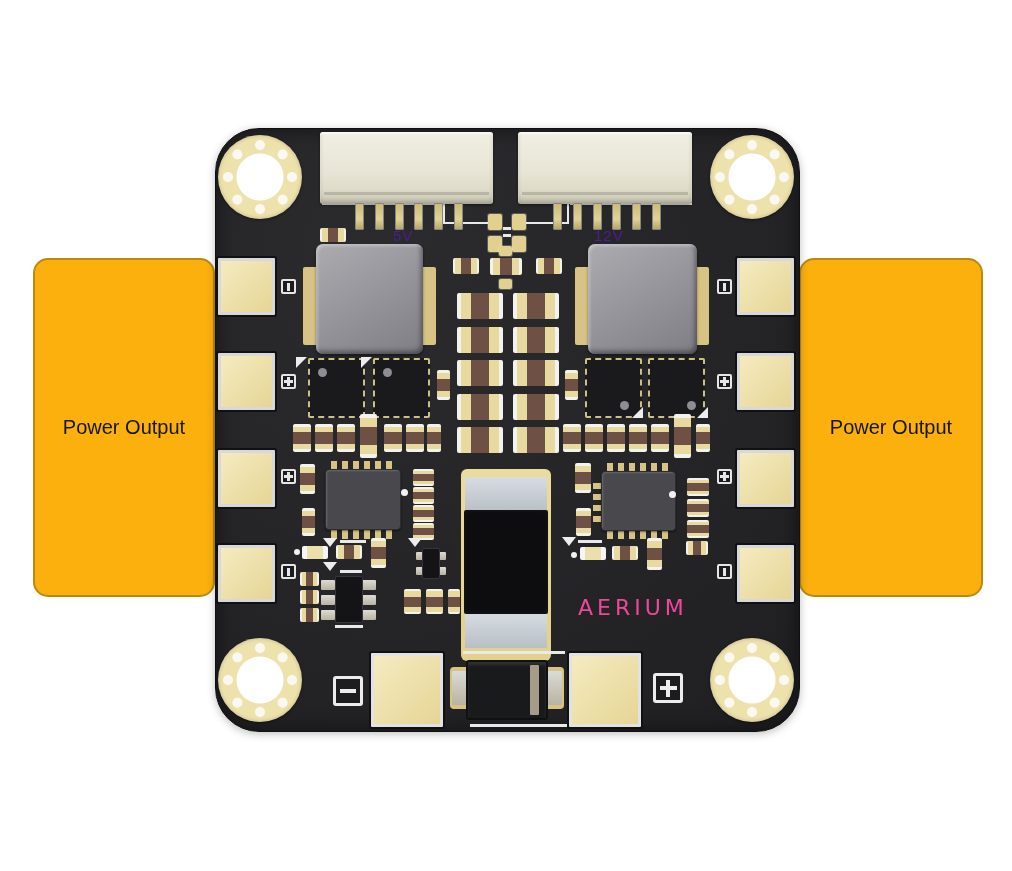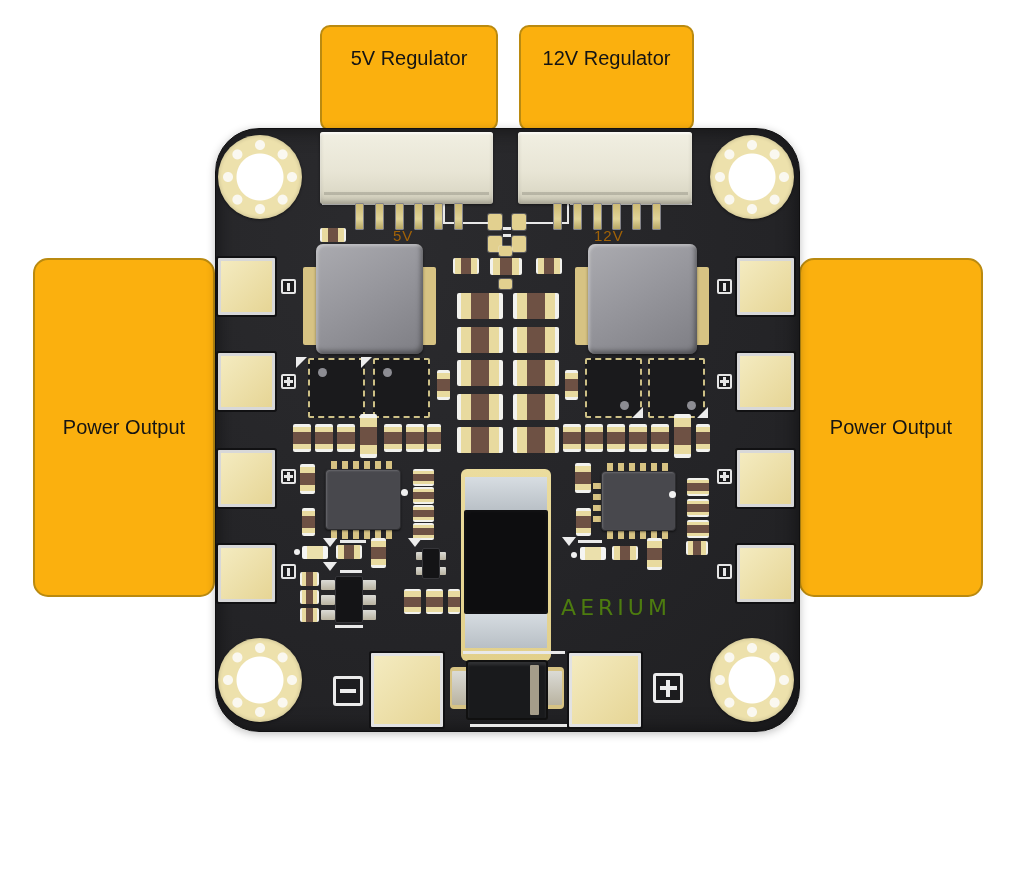--- a/index.html
+++ b/index.html
@@ -76,36 +76,30 @@
   
   .connector{position:absolute;top:132px;height:72px;border-radius:3px;
     background:linear-gradient(180deg,#F1EFE2 0%,#E8E5D5 55%,#DEDBC9 80%,#C7C4B2 100%);
     box-shadow:inset 0 2px 2px rgba(255,255,255,.7), inset 0 -3px 4px rgba(0,0,0,.18), 0 1px 3px rgba(0,0,0,.45);}
   .connector::after{content:"";position:absolute;left:4px;right:4px;bottom:9px;height:3px;background:rgba(100,100,88,.28);}
   .conn-1{left:320px;width:173px;} .conn-2{left:518px;width:174px;}
   .pins{position:absolute;left:35px;top:71px;width:108px;height:27px;display:flex;justify-content:space-between;}
   .pin{width:9px;height:27px;background:linear-gradient(180deg,#CDBA74,#E0D398 60%,#B7A765);
        border:1px solid #84848A;border-radius:1px;box-sizing:border-box;}
   
-  .silk{position:absolute;color:#a16207;font-size:15px;letter-spacing:1px;}
+  .silk{position:absolute;color:#4c1d95;font-size:15px;letter-spacing:1px;}
   .silk-5v{left:393px;top:227px;} .silk-12v{left:594px;top:227px;}
-  .logo{position:absolute;left:548px;top:595px;width:136px;text-align:center;color:#4d7c0f;
+  .logo{position:absolute;left:578px;top:595px;width:136px;text-align:left;color:#ec4899;
         font-family:"DejaVu Sans",sans-serif;font-size:22px;letter-spacing:4px;font-weight:400;}
 </style>
 </head>
 <body>
 
 <div class="stage">
 
-  <div class="callout co-5v">
-    <span>5V Regulator</span>
-  </div>
-  <div class="callout co-12v">
-    <span>12V Regulator</span>
-  </div>
   <div class="callout co-left">
     <span>Power Output</span>
   </div>
   <div class="callout co-right">
     <span>Power Output</span>
   </div>
 
   <div class="pcb"></div>
 
   <div class="layer">

